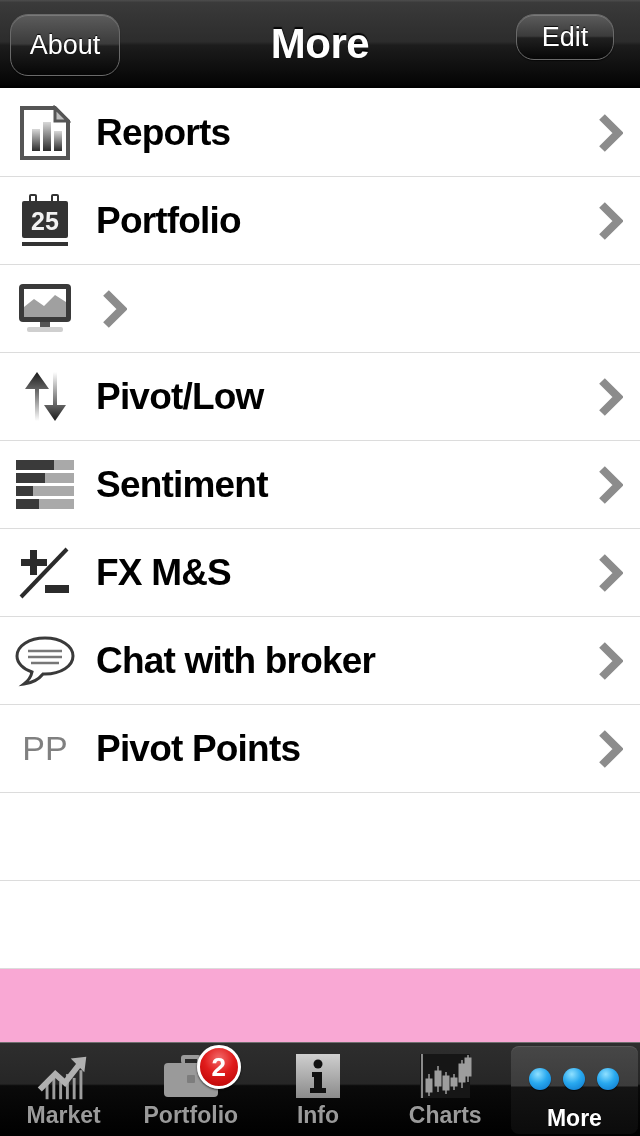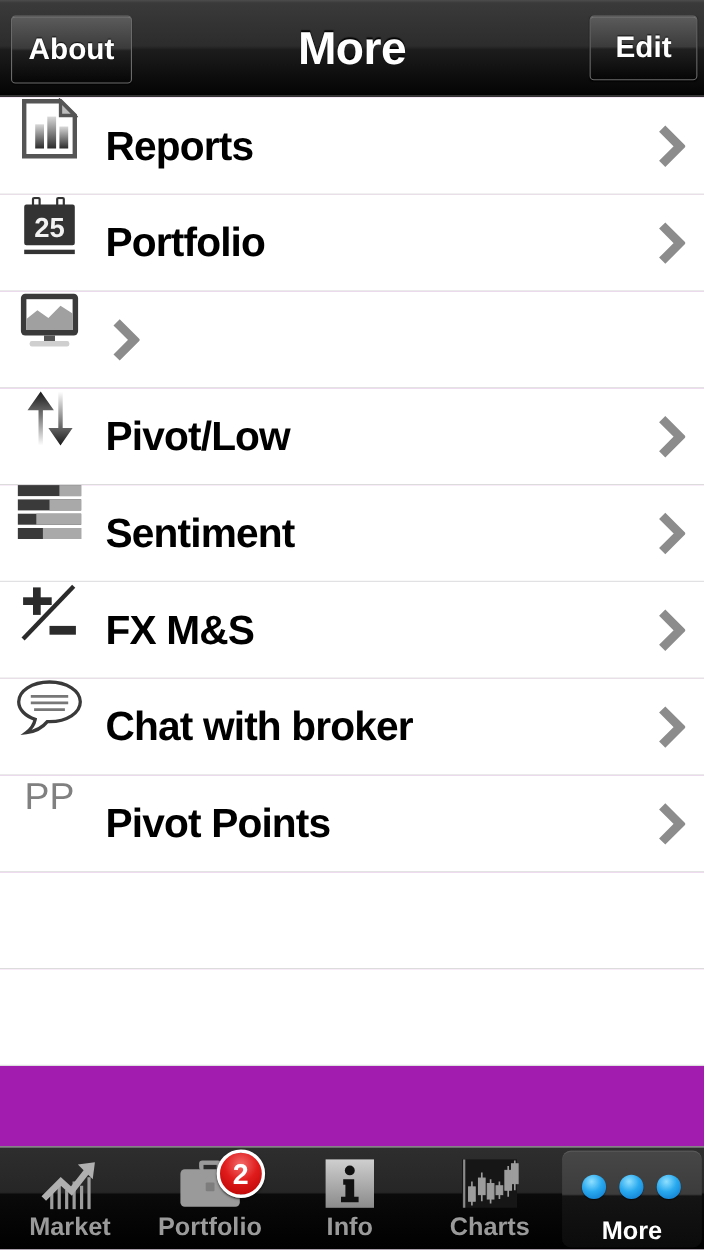--- a/index.html
+++ b/index.html
@@ -20,45 +20,45 @@
   .nav-title {
     position:absolute; left:0; top:0; width:640px; height:88px;
     display:flex; align-items:center; justify-content:center;
     color:#ffffff; font-size:42px; font-weight:bold;
     letter-spacing:-0.5px;
     text-shadow:0 -2px 1px rgba(0,0,0,0.9);
   }
   .nav-btn {
     position:absolute; top:14px;
     display:flex; align-items:center; justify-content:center;
-    border-radius:4px;
+    border-radius:18px;
     border:1px solid #6a6a6a;
     background:linear-gradient(to bottom,#5c5c5c 0%,#3b3b3b 48%,#202020 52%,#060606 100%);
-    color:#fff; font-size:27px; font-weight:bold;
+    color:#fff; font-size:27px; font-weight:normal;
     text-shadow:0 -1px 1px rgba(0,0,0,0.85);
     box-shadow:inset 0 1px 0 rgba(255,255,255,0.18), 0 1px 1px rgba(0,0,0,0.6);
   }
   .nav-btn.left  { left:10px;  width:110px; height:62px; }
-  .nav-btn.right { right:6px; width:98px;  height:59px; }
+  .nav-btn.right { right:26px; width:98px;  height:46px; }
 
   
   .list {
     position:absolute; top:89px; left:0; width:640px; height:953px;
-    background:#a21caf; overflow:hidden;
+    background:#f9a8d4; overflow:hidden;
   }
   .row {
     position:relative; width:640px; height:88px;
     display:flex; align-items:center;
     border-bottom:1px solid #dcdcdc;
     background:#ffffff;
   }
   .row.empty { height:88px; }
   .row-icon {
     width:78px; min-width:78px; height:88px;
-    display:flex; align-items:flex-start; justify-content:center;
+    display:flex; align-items:center; justify-content:center;
     margin-left:6px;
   }
   .row-label {
     flex:1; color:#000; font-size:37px; font-weight:bold;
     letter-spacing:-0.8px; padding-left:12px;
   }
   .chevron {
     width:60px; min-width:60px; height:88px;
     display:flex; align-items:center; justify-content:center;
   }

